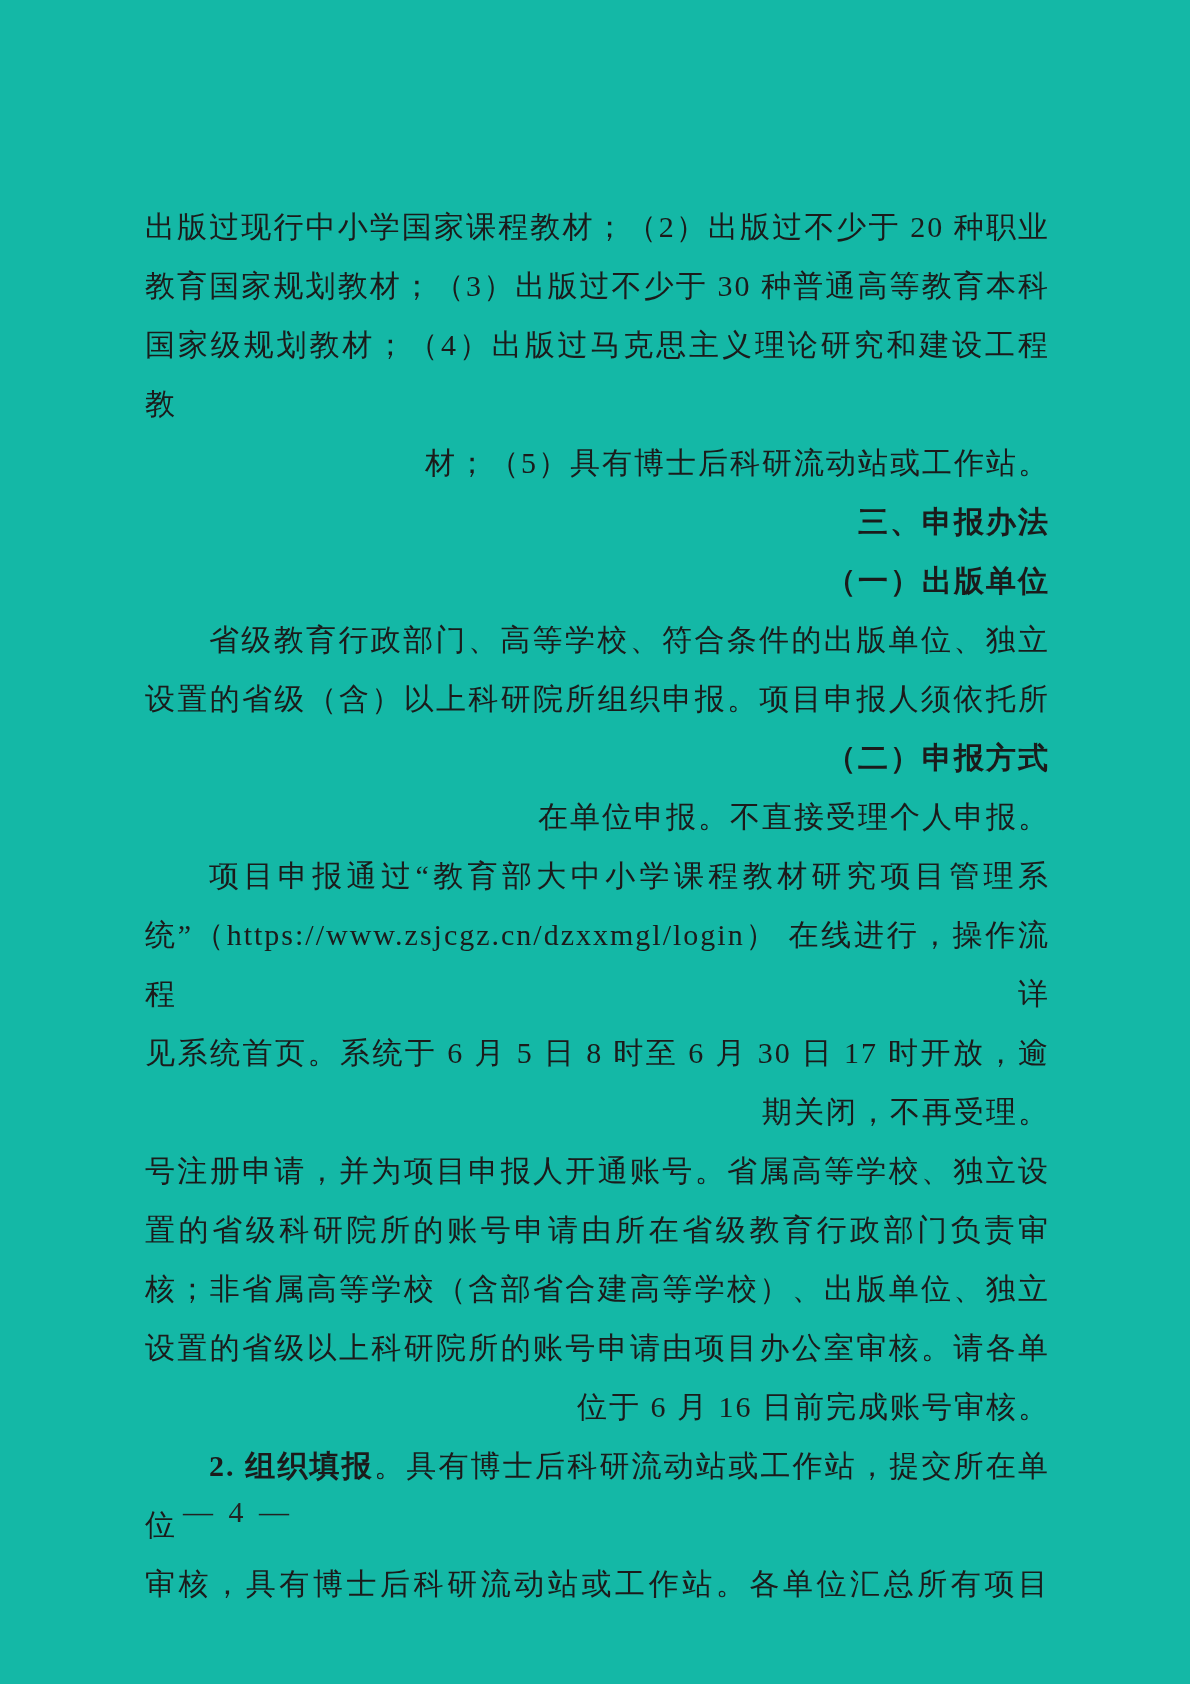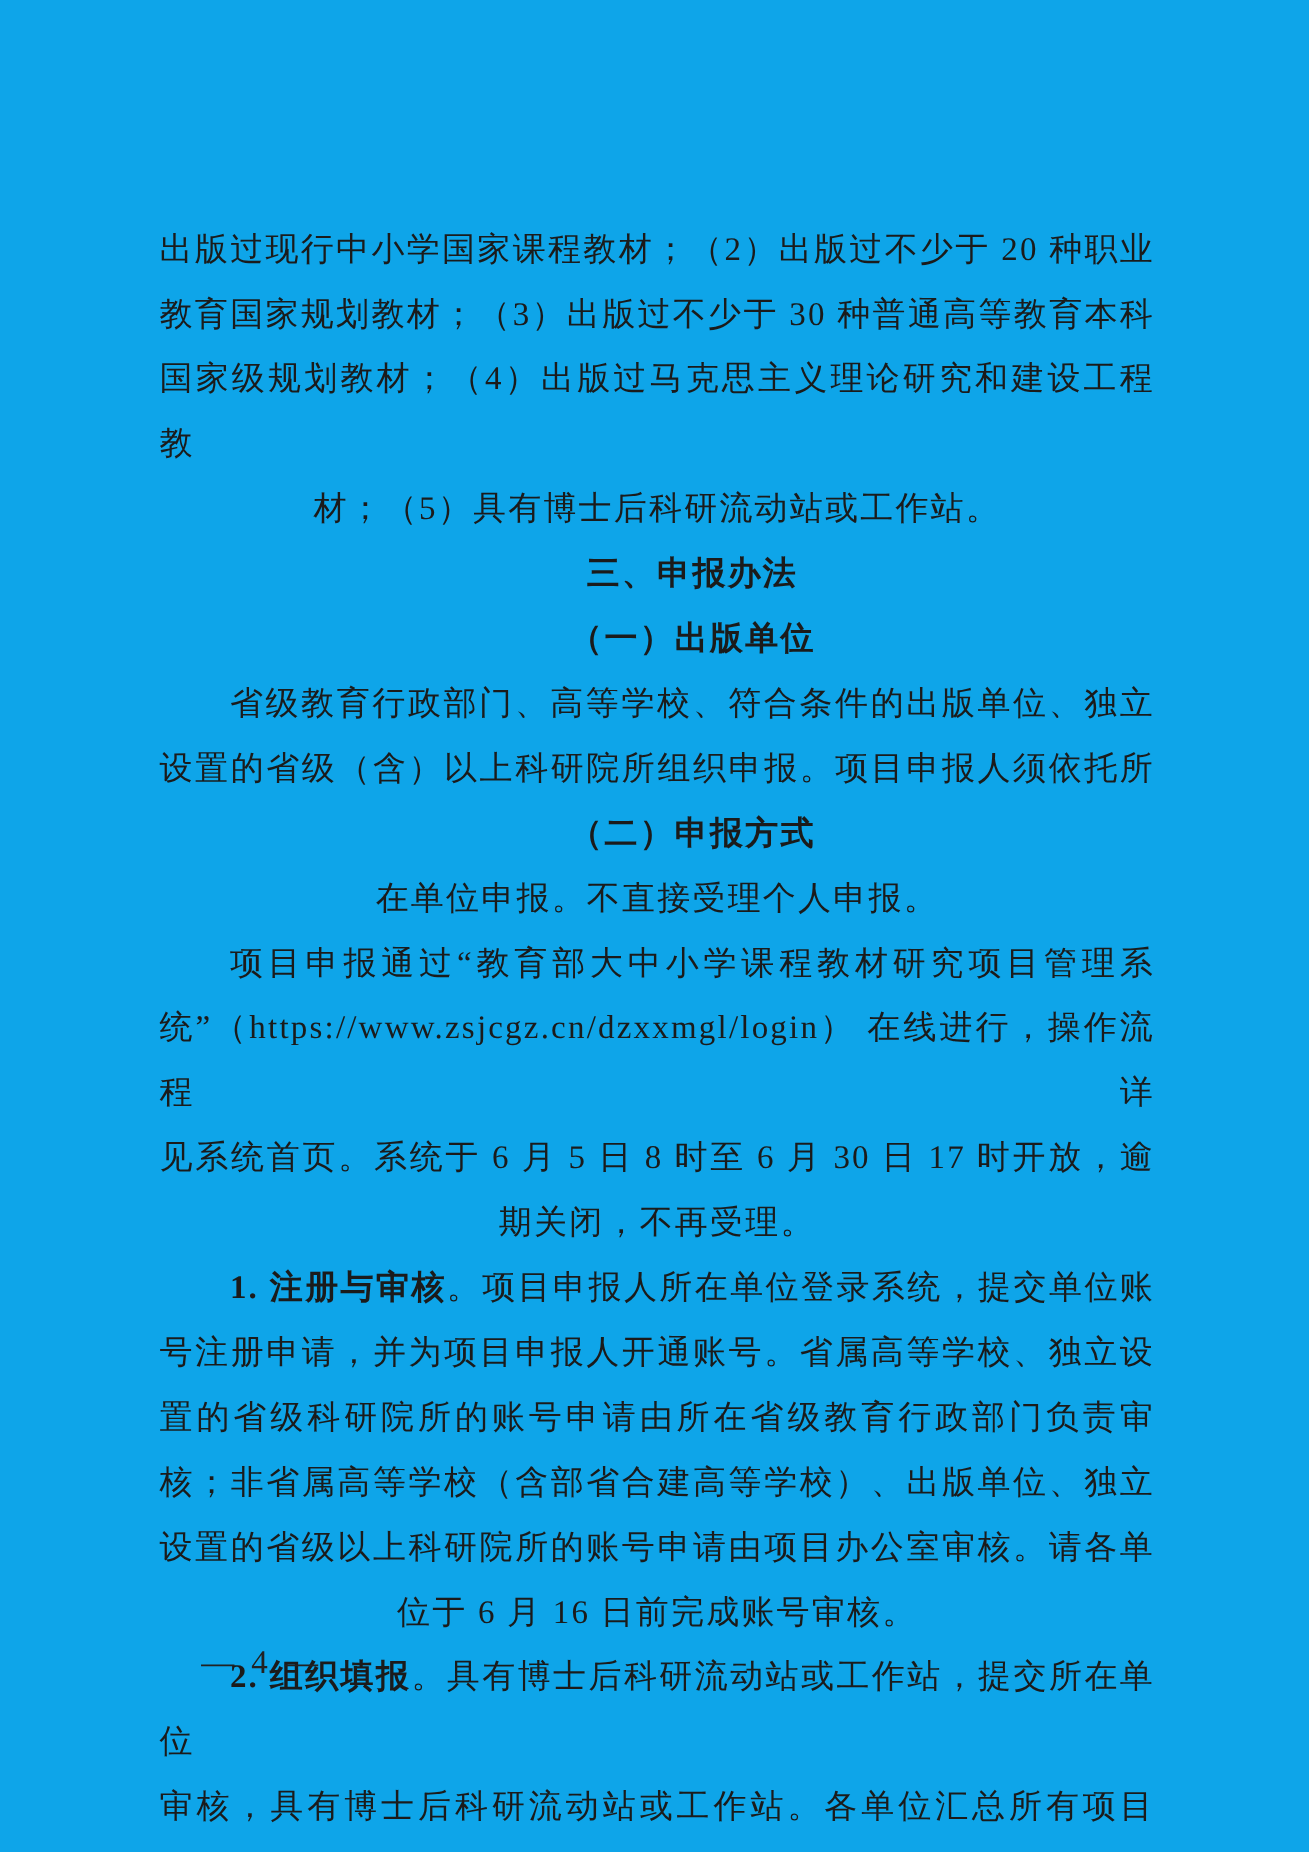--- a/index.html
+++ b/index.html
@@ -4,37 +4,37 @@
 <style>
   html, body {
     margin: 0;
     padding: 0;
     background: #ffffff;
   }
   .page {
     position: relative;
     width: 1190px;
     height: 1684px;
-    background: #0ea5e9;
+    background: #14b8a6;
     overflow: hidden;
     font-family: "Liberation Serif", "DejaVu Serif", serif;
     color: #1b1b1b;
   }
   .content {
     position: absolute;
     left: 145px;
     top: 197px;
     width: 905px;
   }
   .ln {
     font-size: 30px;
     line-height: 59px;
     letter-spacing: 2px;
     white-space: normal;
-    text-align: center;
+    text-align: right;
   }
   
   .j {
     text-align: justify;
     text-align-last: justify;
   }
   
   .ind {
     text-indent: 64px;
   }
@@ -76,21 +76,20 @@
     <div class="ln j"><span>设置的省级（含）以上科研院所组织申报。项目申报人须依托所</span></div>
     <div class="ln ind kai"><span>（二）申报方式</span></div>
 
     <div class="ln"><span>在单位申报。不直接受理个人申报。</span></div>
 
     <div class="ln ind j"><span>项目申报通过“教育部大中小学课程教材研究项目管理系</span></div>
     <div class="ln j"><span>统”（https://www.zsjcgz.cn/dzxxmgl/login） 在线进行，操作流程详</span></div>
     <div class="ln j"><span>见系统首页。系统于 6 月 5 日 8 时至 6 月 30 日 17 时开放，逾</span></div>
     <div class="ln"><span>期关闭，不再受理。</span></div>
 
-    <div class="ln ind j"><span class="hei">1. 注册与审核</span><span>。项目申报人所在单位登录系统，提交单位账</span></div>
     <div class="ln j"><span>号注册申请，并为项目申报人开通账号。省属高等学校、独立设</span></div>
     <div class="ln j"><span>置的省级科研院所的账号申请由所在省级教育行政部门负责审</span></div>
     <div class="ln j"><span>核；非省属高等学校（含部省合建高等学校）、出版单位、独立</span></div>
     <div class="ln j"><span>设置的省级以上科研院所的账号申请由项目办公室审核。请各单</span></div>
     <div class="ln"><span>位于 6 月 16 日前完成账号审核。</span></div>
 
     <div class="ln ind j"><span class="hei">2. 组织填报</span><span>。具有博士后科研流动站或工作站，提交所在单位</span></div>
     <div class="ln j"><span>审核，具有博士后科研流动站或工作站。各单位汇总所有项目</span></div>
 
   </div>

